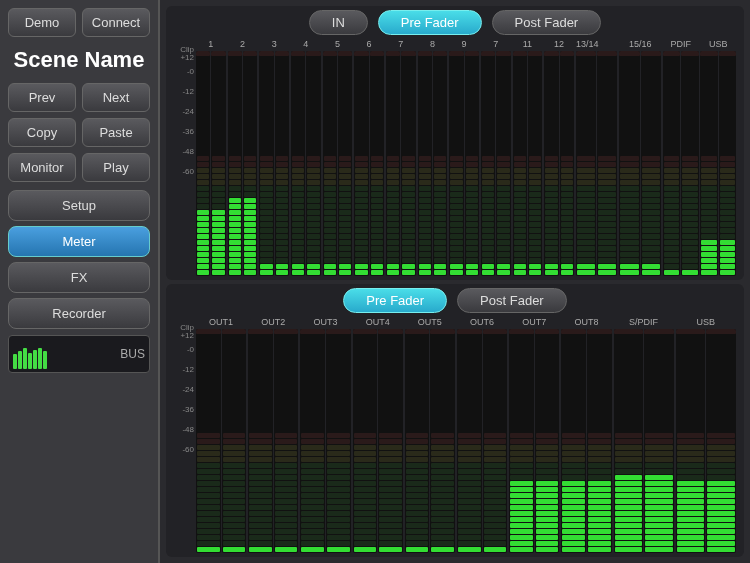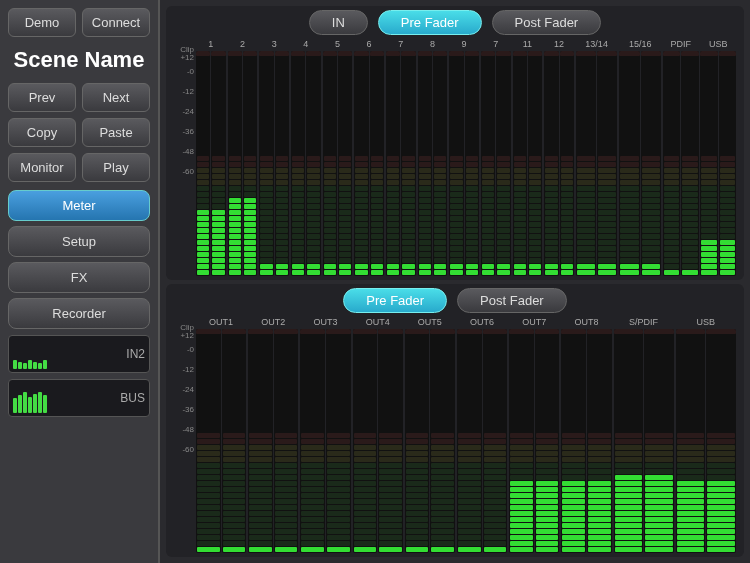--- a/index.html
+++ b/index.html
@@ -153,39 +153,27 @@
   <div class="btn-row">
     <button class="btn">Copy</button>
     <button class="btn">Paste</button>
   </div>
   <div class="btn-row">
     <button class="btn">Monitor</button>
     <button class="btn">Play</button>
   </div>
 
   <div class="nav-section">
+    <button class="btn-full">Setup</button>
     <button class="btn-full active">Meter</button>
-    <button class="btn-full">Setup</button>
     <button class="btn-full">FX</button>
     <button class="btn-full">Recorder</button>
   </div>
 
 
-  <div class="mini-display">
-    <div class="mini-bars">
-      <div class="mini-bar" style="height:30%;background:#4d4;"></div>
-      <div class="mini-bar" style="height:25%;background:#4d4;"></div>
-      <div class="mini-bar" style="height:20%;background:#4d4;"></div>
-      <div class="mini-bar" style="height:30%;background:#4d4;"></div>
-      <div class="mini-bar" style="height:25%;background:#4d4;"></div>
-      <div class="mini-bar" style="height:20%;background:#4d4;"></div>
-      <div class="mini-bar" style="height:30%;background:#4d4;"></div>
-    </div>
-    <span class="mini-label">IN2</span>
-  </div>
 
   <div class="mini-display">
     <div class="mini-bars">
       <div class="mini-bar" style="height:50%;background:#4d4;"></div>
       <div class="mini-bar" style="height:60%;background:#4d4;"></div>
       <div class="mini-bar" style="height:70%;background:#4d4;"></div>
       <div class="mini-bar" style="height:55%;background:#4d4;"></div>
       <div class="mini-bar" style="height:65%;background:#4d4;"></div>
       <div class="mini-bar" style="height:70%;background:#4d4;"></div>
       <div class="mini-bar" style="height:60%;background:#4d4;"></div>
@@ -224,21 +212,21 @@
           <div style="flex:1;text-align:center;color:#aaa;font-size:9px;">3</div>
           <div style="flex:1;text-align:center;color:#aaa;font-size:9px;">4</div>
           <div style="flex:1;text-align:center;color:#aaa;font-size:9px;">5</div>
           <div style="flex:1;text-align:center;color:#aaa;font-size:9px;">6</div>
           <div style="flex:1;text-align:center;color:#aaa;font-size:9px;">7</div>
           <div style="flex:1;text-align:center;color:#aaa;font-size:9px;">8</div>
           <div style="flex:1;text-align:center;color:#aaa;font-size:9px;">9</div>
           <div style="flex:1;text-align:center;color:#aaa;font-size:9px;">7</div>
           <div style="flex:1;text-align:center;color:#aaa;font-size:9px;">11</div>
           <div style="flex:1;text-align:center;color:#aaa;font-size:9px;">12</div>
-          <div style="flex:1.4;text-align:center;color:#aaa;font-size:9px;">13/14</div>
+          <div style="flex:1.4;color:#aaa;font-size:9px;">13/14</div>
           <div style="flex:1.4;text-align:center;color:#aaa;font-size:9px;">15/16</div>
           <div style="flex:1.2;text-align:center;color:#aaa;font-size:9px;">PDIF</div>
           <div style="flex:1.2;text-align:center;color:#aaa;font-size:9px;">USB</div>
         </div>
 
         <div style="display:flex;flex:1;gap:2px;" id="top-bars">
         <div style="flex: 1 1 0%; display: flex; flex-direction: column; gap: 0px;">
               <div style="display: flex; flex: 1 1 0%; gap: 1px;">
                 <div style="flex: 1 1 0%; background: rgb(17, 17, 17); border-radius: 2px; overflow: hidden; position: relative; display: flex; flex-direction: column;">
                   <div style="height: 5px; background: rgb(42, 26, 26); width: 100%; border-radius: 1px;"></div>

